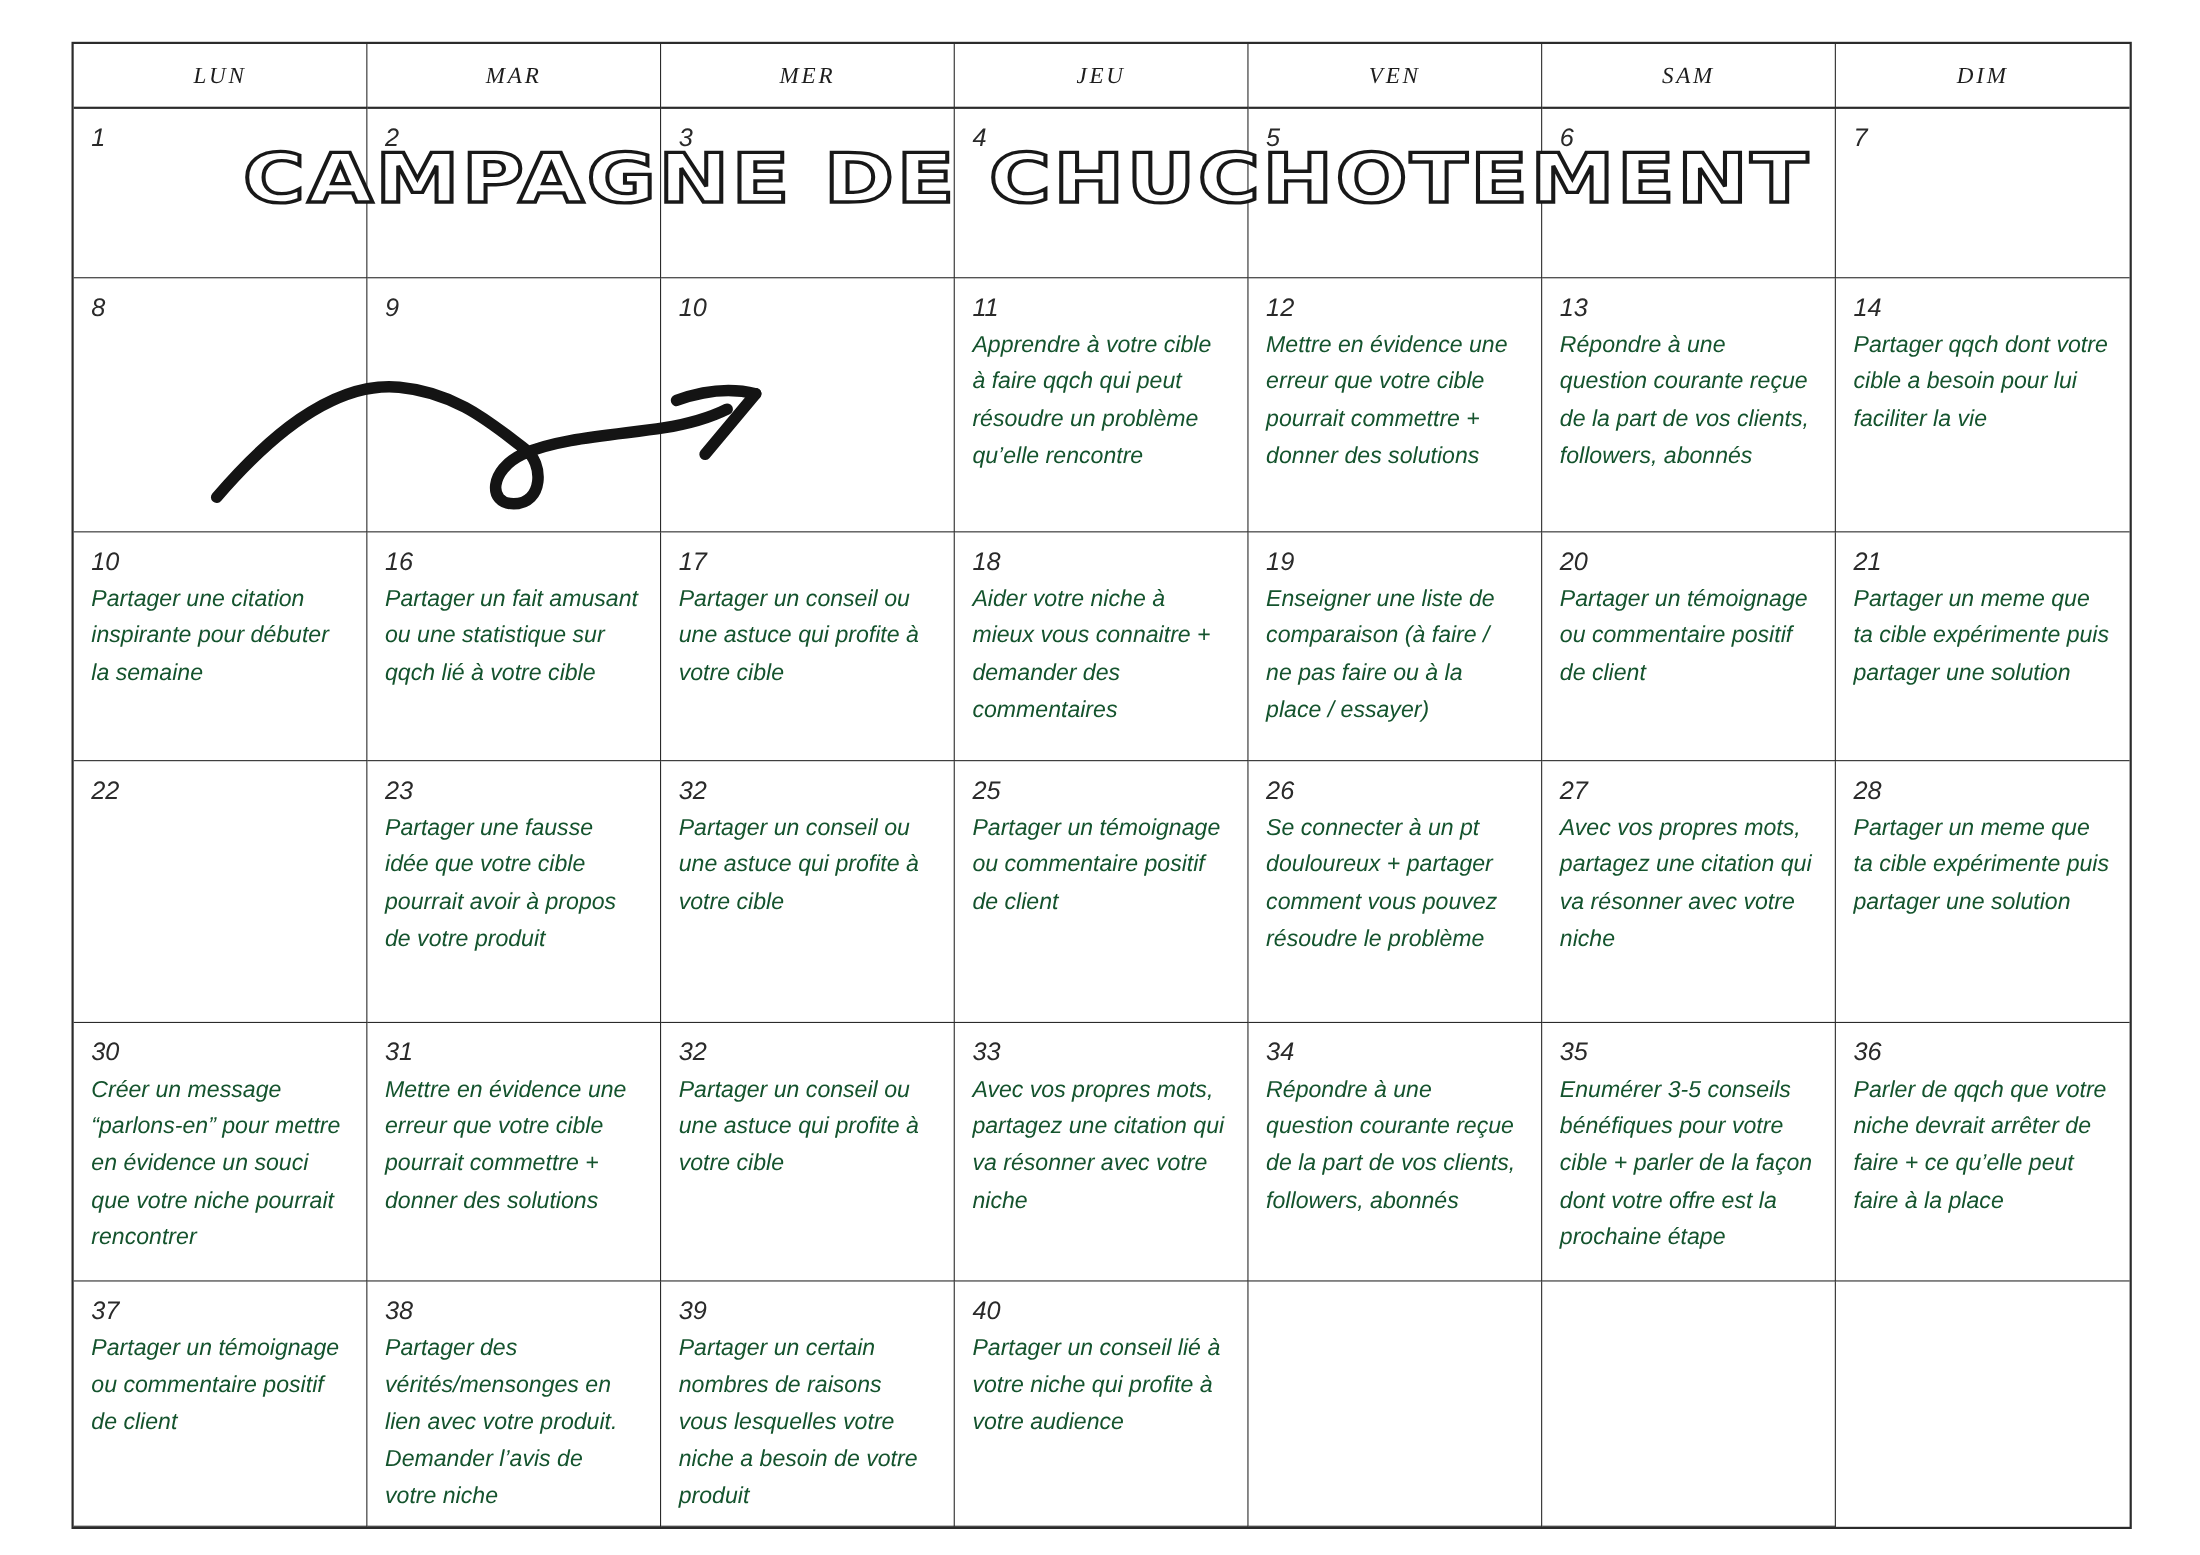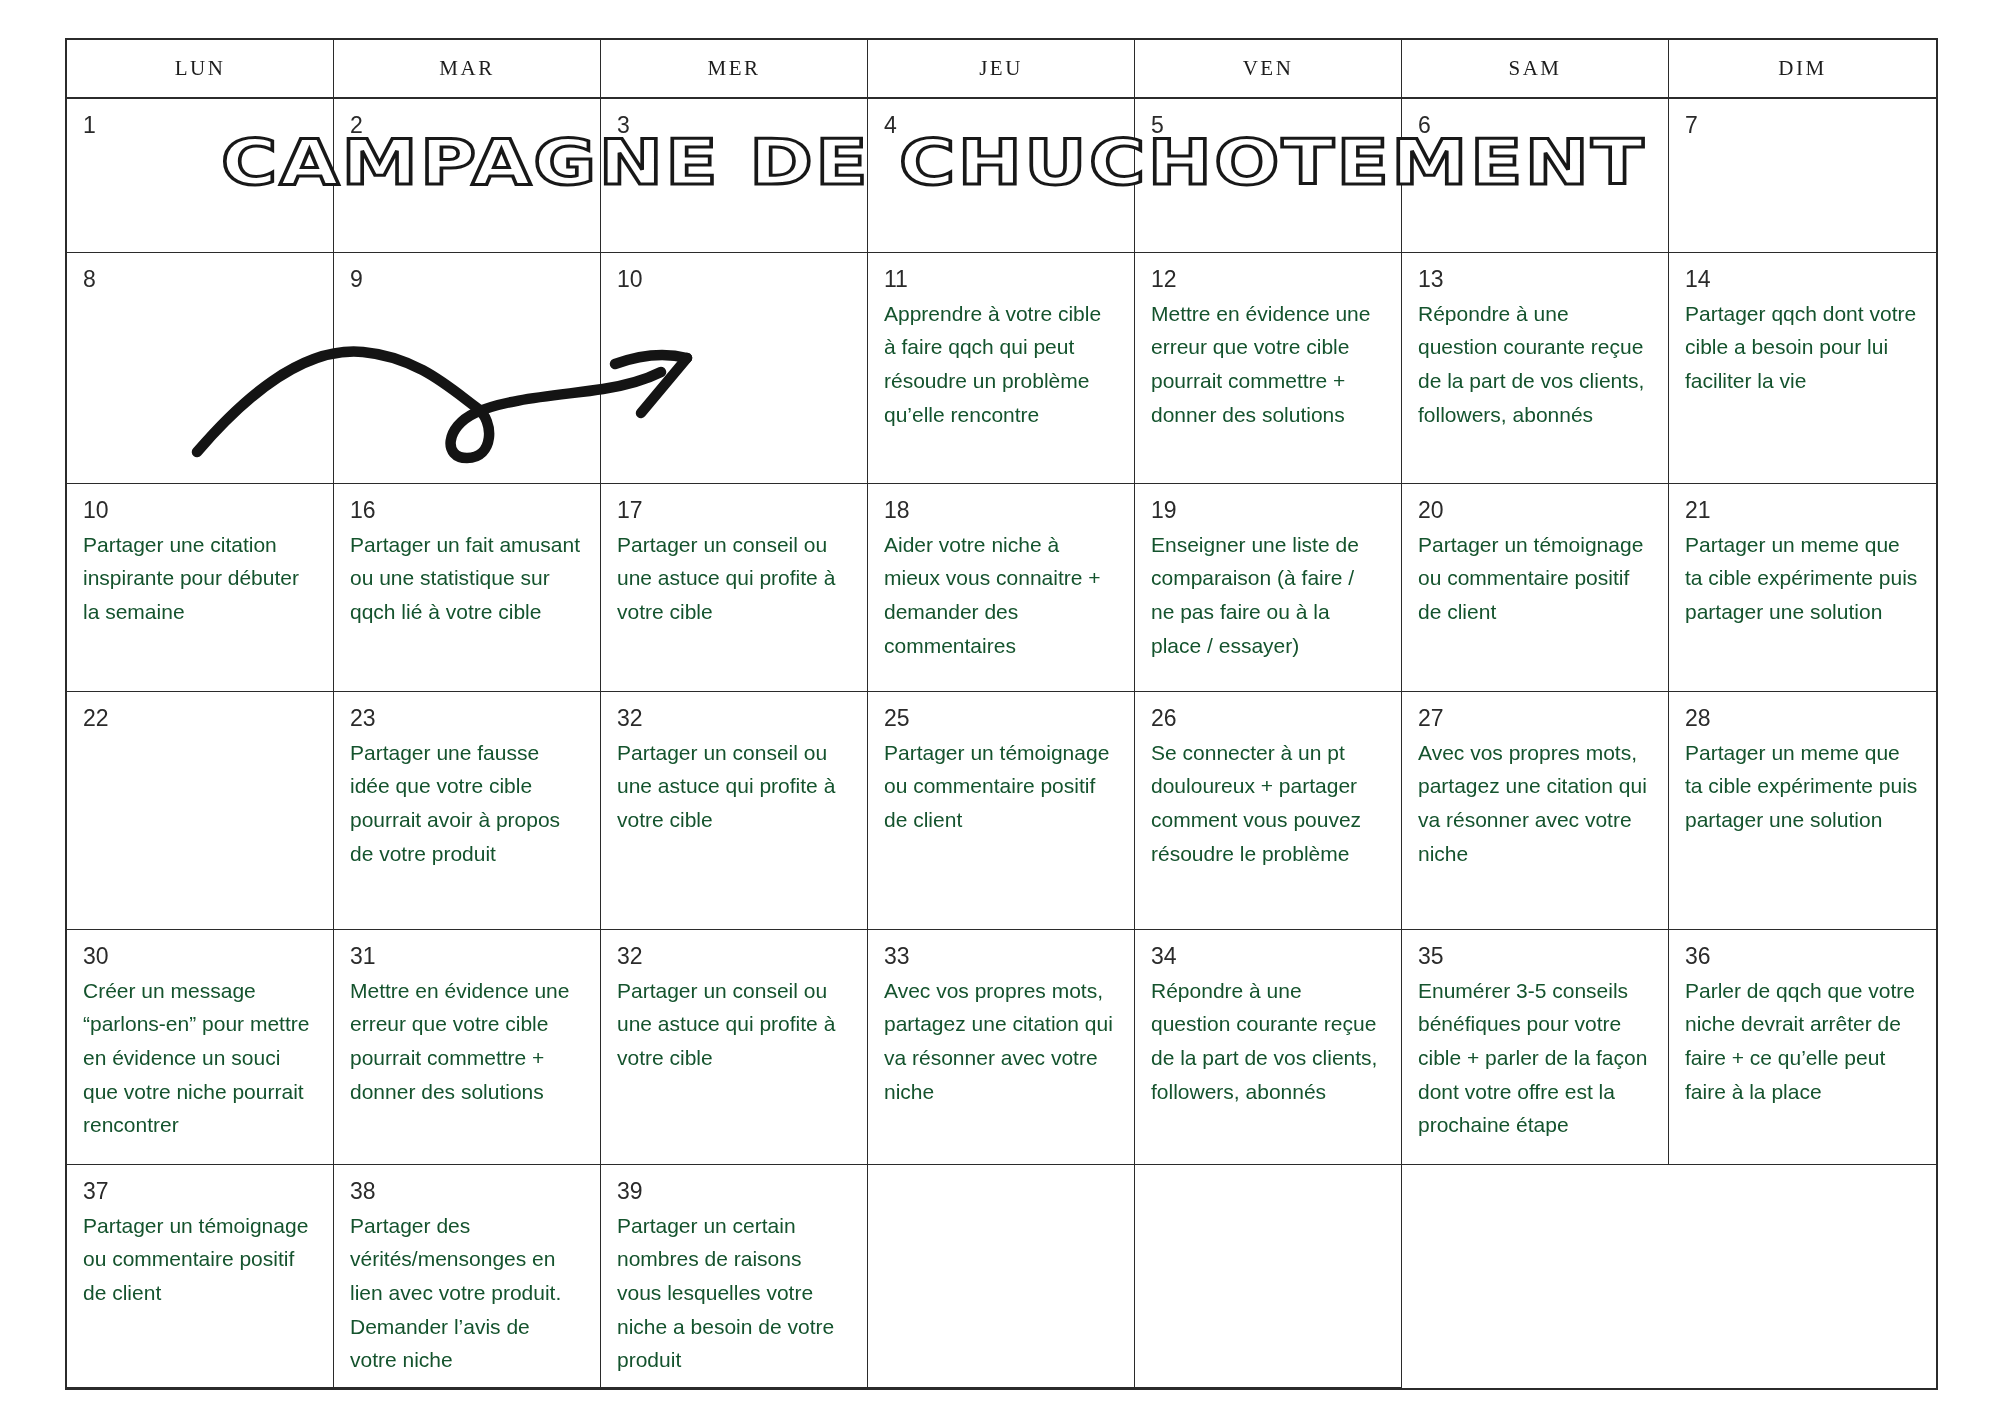--- a/index.html
+++ b/index.html
@@ -12,20 +12,21 @@
   }
   .cal{
     position:absolute;left:65px;top:38px;
     width:1873px;height:1352px;
     box-sizing:border-box;
     border:2px solid #2b2b2b;
     display:grid;
     grid-template-columns:repeat(7,1fr);
     grid-template-rows:59px 154px 231px 208px 238px 235px auto;
     background:#ffffff;
+    font-style:italic;
   }
   .hcell{
     box-sizing:border-box;
     border-right:1.5px solid #2b2b2b;
     border-bottom:2px solid #2b2b2b;
     display:flex;align-items:center;justify-content:center;
     font-family:"Liberation Serif","DejaVu Serif",serif;
     font-size:21px;letter-spacing:2.5px;color:#1d1d1d;
   }
   .cell{
@@ -211,20 +212,24 @@
       </div>
       <div class="cell">
         <div class="num">38</div>
         <div class="txt">Partager des vérités/mensonges en lien avec votre produit. Demander l’avis de votre niche</div>
       </div>
       <div class="cell">
         <div class="num">39</div>
         <div class="txt">Partager un certain nombres de raisons vous lesquelles votre niche a besoin de votre produit</div>
       </div>
       <div class="cell">
+        <div class="num">40</div>
+        <div class="txt">Partager un conseil lié à votre niche qui profite à votre audience</div>
+      </div>
+      <div class="cell">
         <div class="num"></div>
         <div class="txt"></div>
       </div>
       <div class="cell">
         <div class="num"></div>
         <div class="txt"></div>
       </div>
     </div>
 
   <svg class="arrow-overlay" width="570" height="150" viewBox="0 0 570 150">

